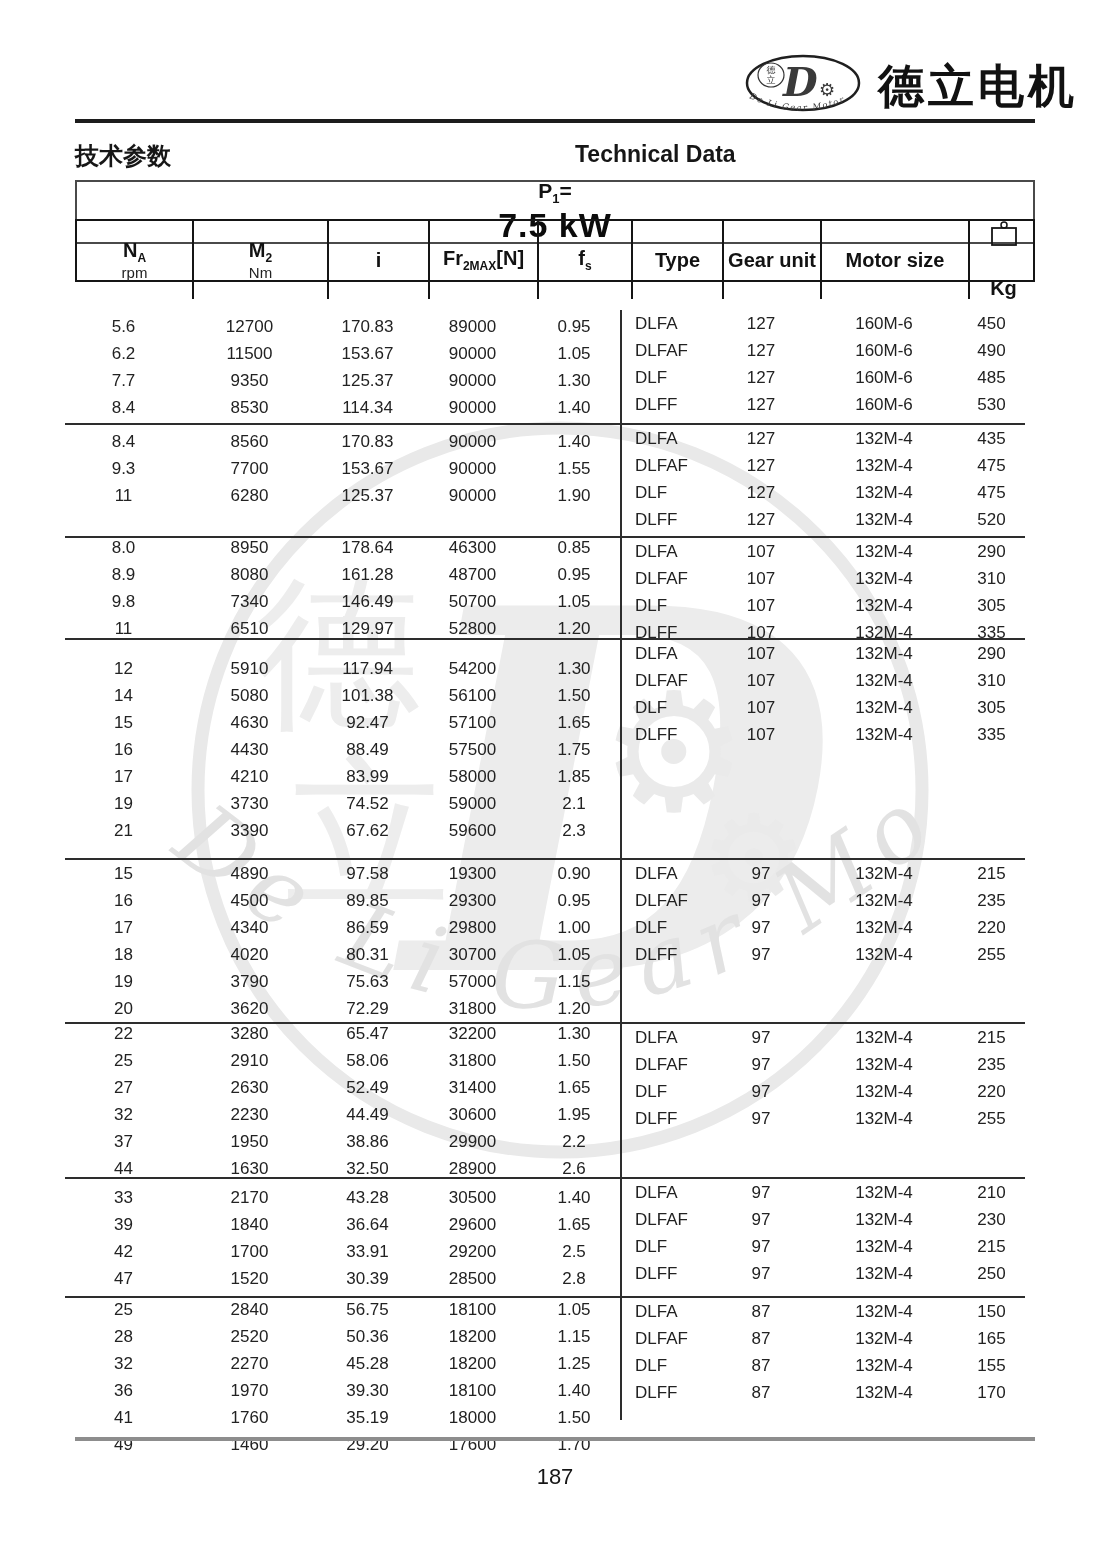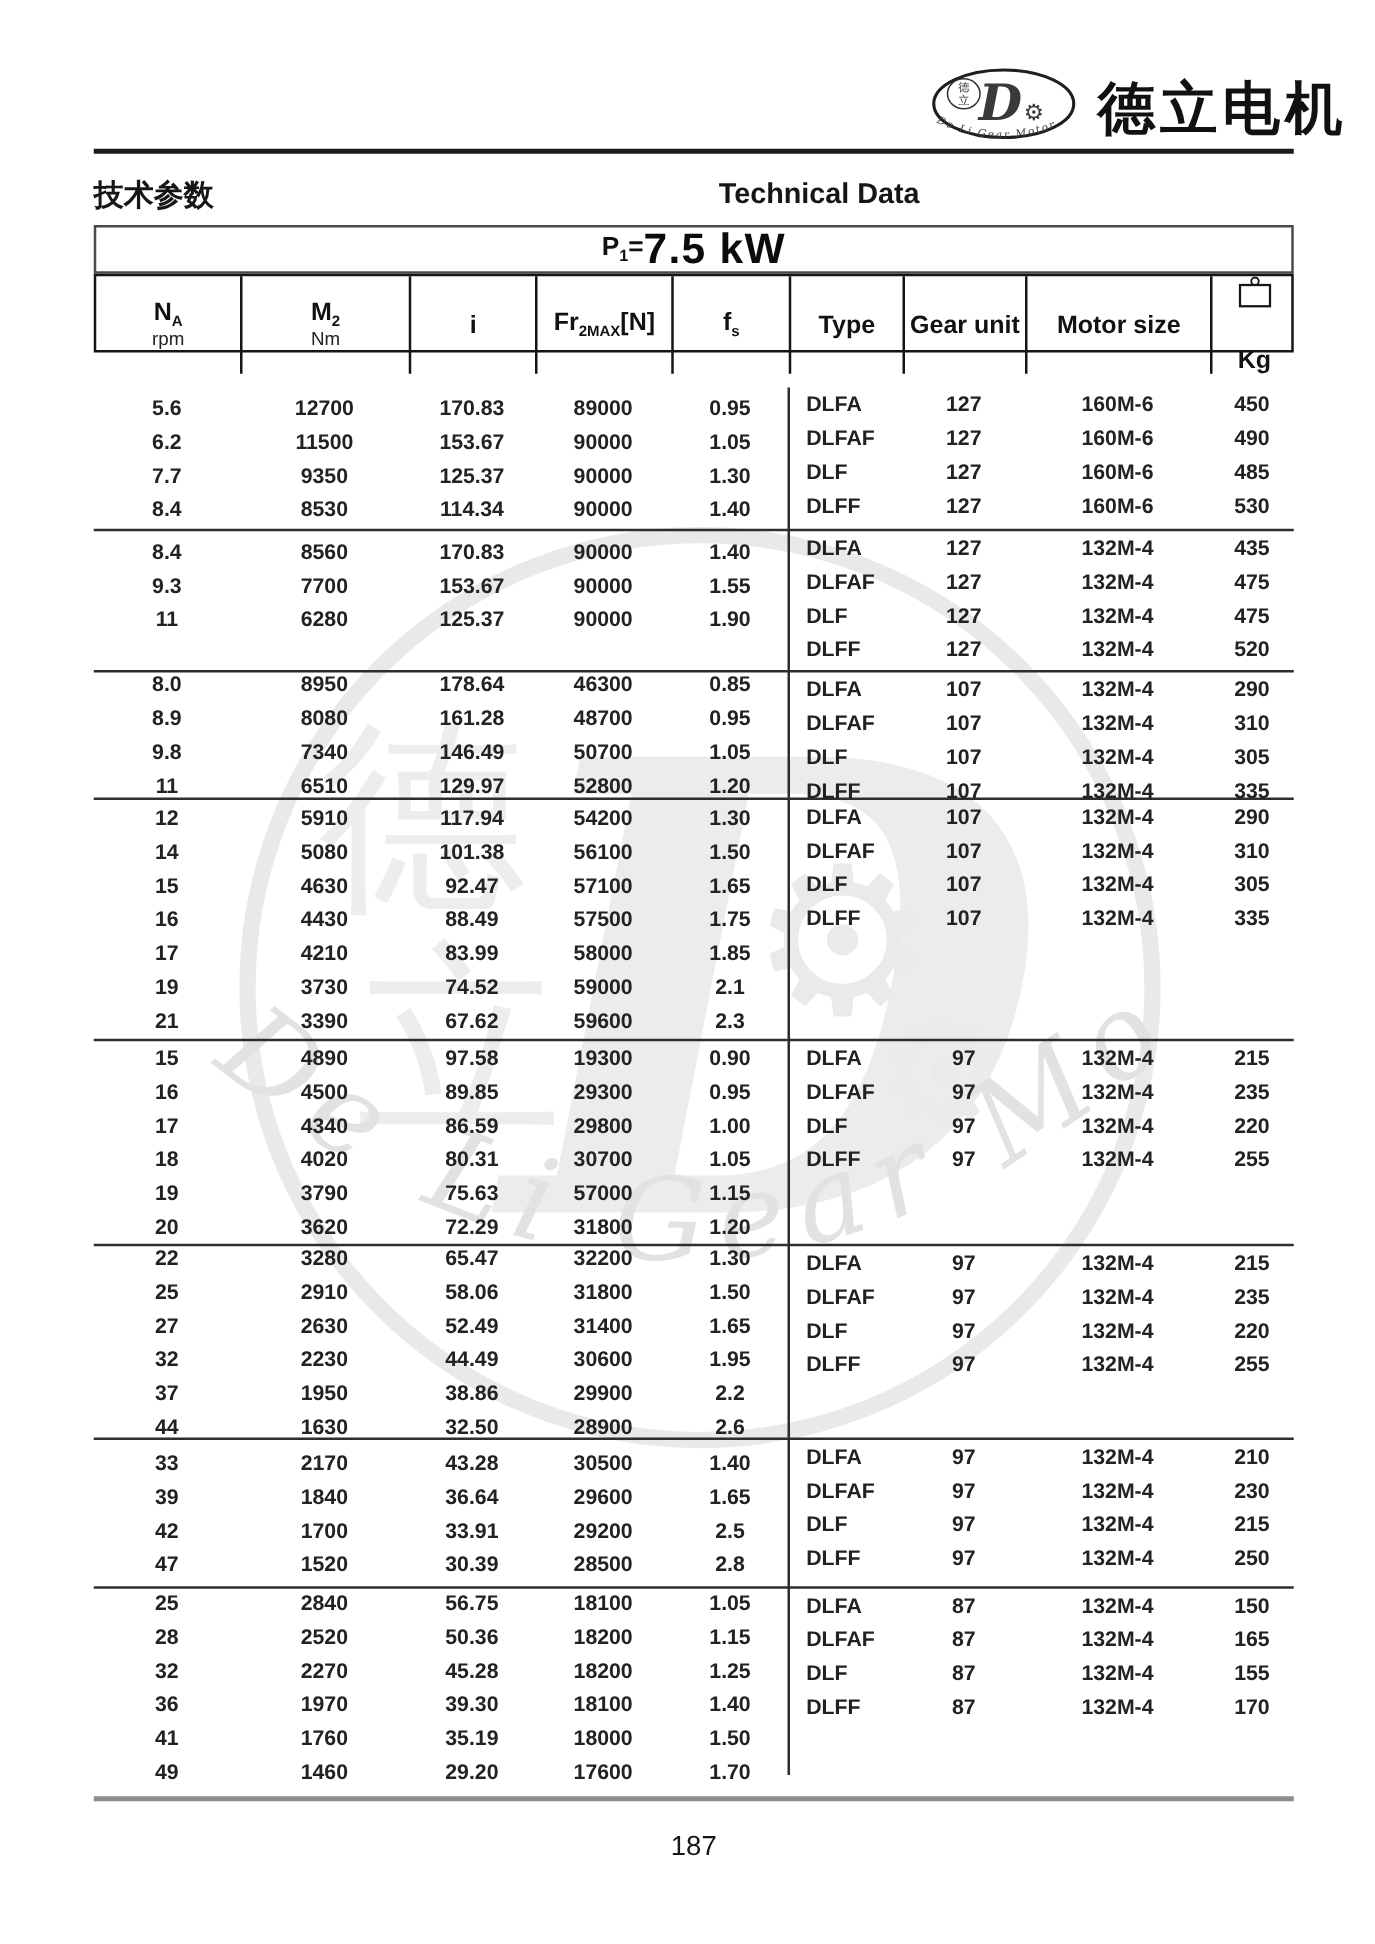--- a/index.html
+++ b/index.html
@@ -10,42 +10,42 @@
   .wm{position:absolute;left:0;top:360px;z-index:0;pointer-events:none;}
   
   .logo-svg{position:absolute;left:733px;top:50px;}
   .brand-cn{position:absolute;left:878px;top:56px;font-size:46px;font-weight:bold;
             letter-spacing:4px;color:#111;font-family:"DejaVu Serif","Liberation Serif",serif;}
   .top-rule{position:absolute;left:75px;top:119px;width:960px;height:4px;background:#1c1c1c;}
   
   .title-cn{position:absolute;left:75px;top:140px;font-size:24px;font-weight:bold;color:#161616;}
   .title-en{position:absolute;left:575px;top:141px;font-size:23px;font-weight:bold;color:#161616;}
   
-  .pbox{position:absolute;left:75px;top:180px;width:960px;height:39px;border:2px solid #4a4a4a;
-        box-sizing:border-box;display:flex;align-items:center;justify-content:center;background:transparent;}
+  .pbox{position:absolute;left:75px;top:180px;width:960px;height:64px;border:2px solid #4a4a4a;
+        box-sizing:border-box;display:flex;align-items:center;justify-content:center;background:transparent;flex-direction:column;}
   .p-sym{font-size:21px;font-weight:bold;color:#111;}
   .p-sym sub{font-size:13px;}
   .p-val{font-size:34px;font-weight:bold;color:#0b0b0b;letter-spacing:1px;}
   
   .htable{position:absolute;left:75px;top:219px;width:960px;height:63px;box-sizing:border-box;
           display:grid;grid-template-columns:117px 135px 101px 109px 94px 91px 98px 148px 67px;
           border:2px solid #151515;background:transparent;}
   .hcell{border-right:2px solid #151515;display:flex;flex-direction:column;align-items:center;
          justify-content:center;box-sizing:border-box;line-height:1.1;}
   .hcell:last-child{border-right:none;gap:30px;}
   .hmain{font-size:20px;font-weight:bold;color:#121212;}
   .hmain sub{font-size:12px;font-weight:bold;}
   .hunit{font-size:15px;color:#222;}
   .kg-icon{display:block;margin:0 auto;}
   
-  .tbody{position:absolute;left:75px;top:310px;width:960px;height:1110px;font-weight:bold;}
+  .tbody{position:absolute;left:65px;top:310px;width:960px;height:1110px;}
   .vline{position:absolute;left:555px;top:0;width:2px;height:1110px;background:#2d2d2d;}
   .group{display:flex;box-sizing:border-box;border-bottom:2px solid #2d2d2d;}
   .group:last-child{border-bottom:none;}
-  .g0{height:115px}.g1{height:113px}.g2{height:102px}.g3{height:193px}
+  .g0{height:115px}.g1{height:113px}.g2{height:102px}.g3{height:220px}
   .g4{height:164px}.g5{height:155px}.g6{height:119px}.g7{height:157px}
   .gleft{width:556px;display:flex;flex-direction:column;justify-content:center;}
   .gright{width:404px;display:flex;flex-direction:column;}
   .gleft.vtop{justify-content:flex-start;padding-top:3px;}
   .lrow{display:grid;grid-template-columns:117px 135px 101px 109px 94px;height:27px;flex:0 0 27px;}
   .rrow{display:grid;grid-template-columns:91px 98px 148px 67px;height:27px;flex:0 0 27px;}
   .cell{font-size:17px;color:#222;text-align:center;line-height:27px;white-space:nowrap;}
   .rrow .cell:first-child{text-align:left;padding-left:14px;}
   
   .foot-rule{position:absolute;left:75px;top:1437px;width:960px;height:4px;background:#8d8d8d;}

